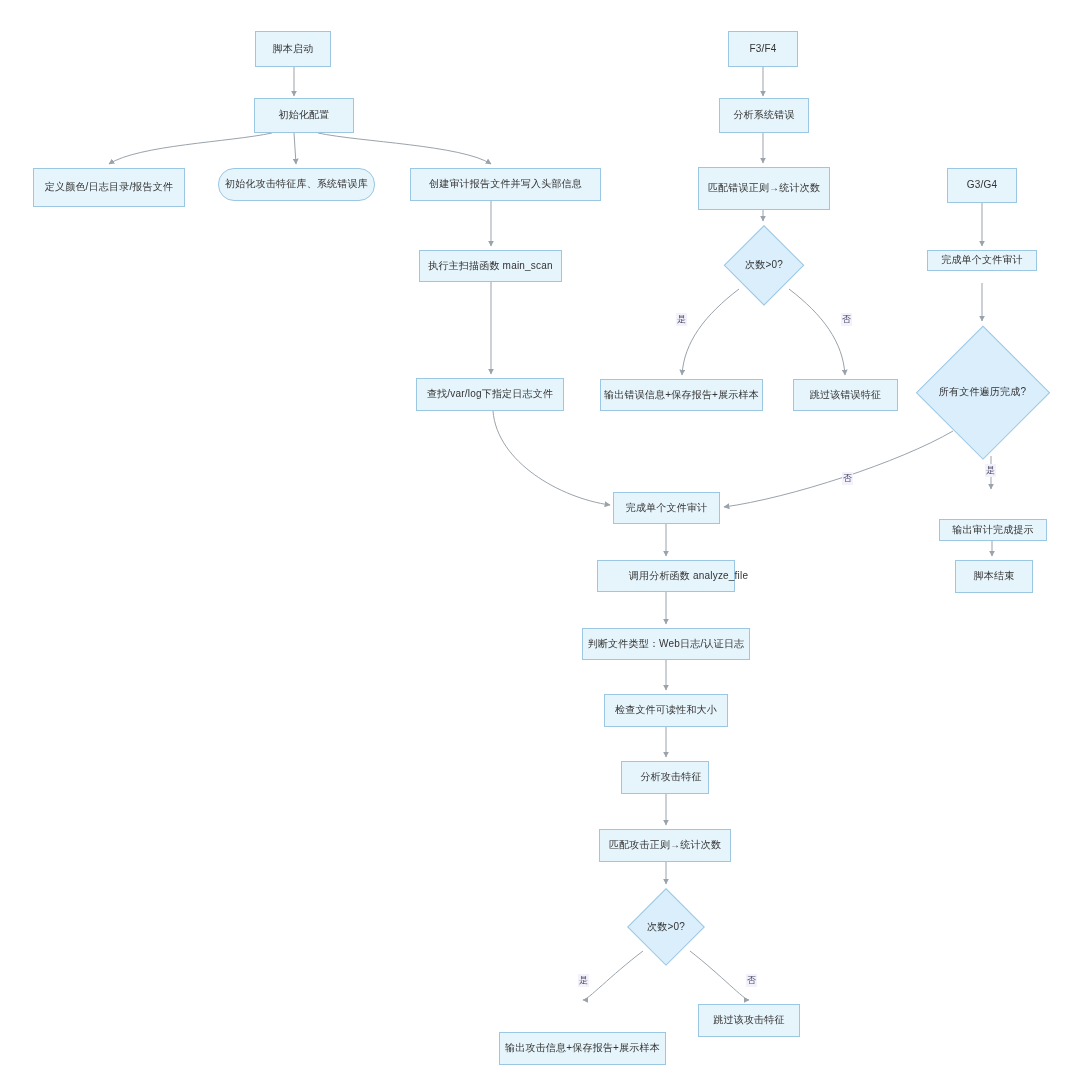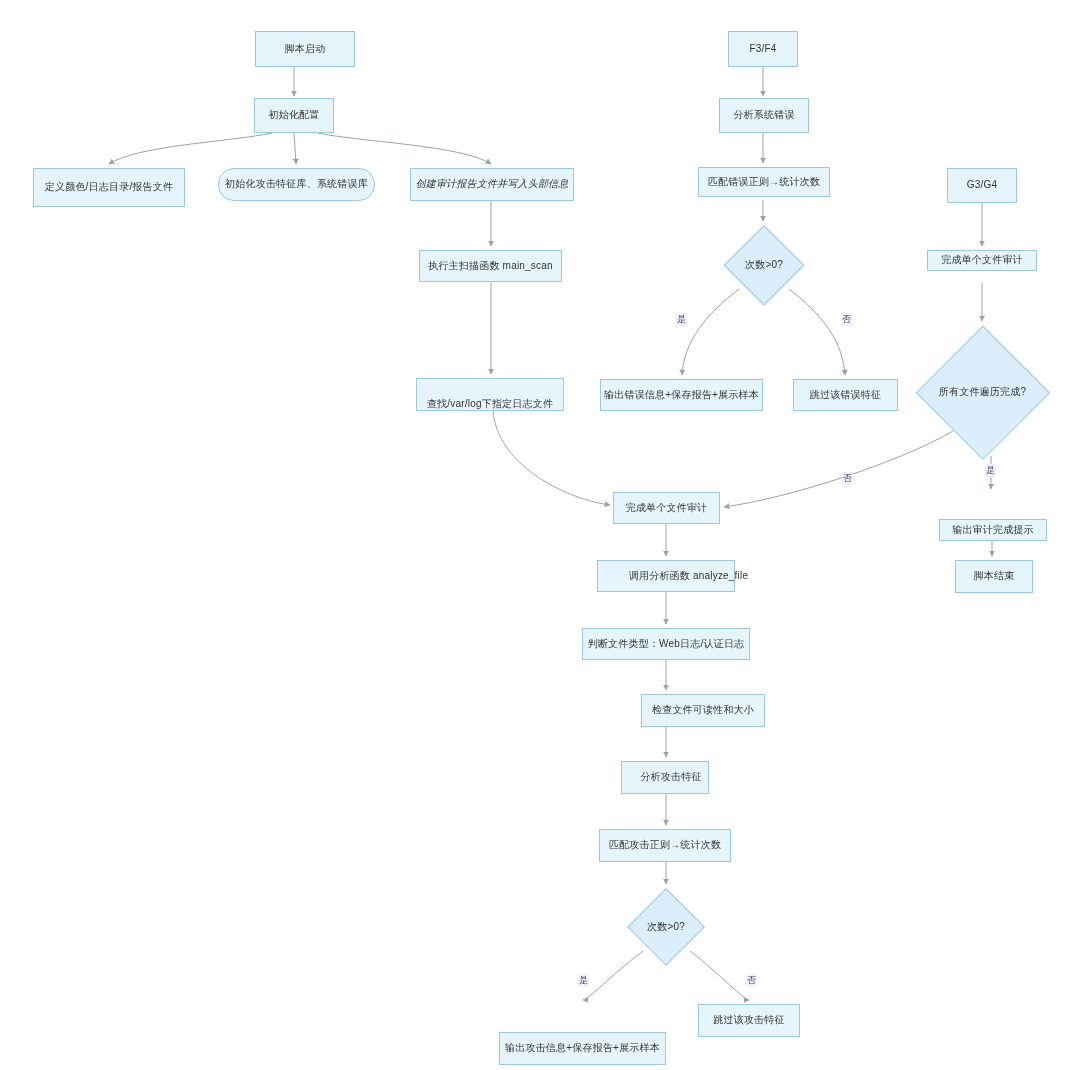--- a/index.html
+++ b/index.html
@@ -110,48 +110,48 @@
         <path d="M666,660 L666,690" class="edge-path" marker-end="url(#arrow)"></path>
         <path d="M666,727 L666,757" class="edge-path" marker-end="url(#arrow)"></path>
         <path d="M666,794 L666,825" class="edge-path" marker-end="url(#arrow)"></path>
         <path d="M666,862 L666,884" class="edge-path" marker-end="url(#arrow)"></path>
         <path d="M643,951 C610,976 588,1000 583,1000" class="edge-path" marker-end="url(#arrow)"></path>
         <path d="M690,951 C722,976 744,1000 749,1000" class="edge-path" marker-end="url(#arrow)"></path>
       </g>
   </svg>
 
   <div id="node-layer">
-      <div class="node" style="left: 255px; top: 31px; width: 100px; height: 36px;">
+      <div class="node" style="left: 255px; top: 31px; width: 76px; height: 36px;">
         <span>脚本启动</span>
       </div>
-      <div class="node" style="left: 254px; top: 98px; width: 80px; height: 35px;">
+      <div class="node" style="left: 254px; top: 98px; width: 100px; height: 35px;">
         <span>初始化配置</span>
       </div>
       <div class="node" style="left: 33px; top: 168px; width: 152px; height: 39px;">
         <span>定义颜色/日志目录/报告文件</span>
       </div>
       <div class="node" style="left: 218px; top: 168px; width: 157px; height: 33px; border-radius: 16px;">
         <span>初始化攻击特征库、系统错误库</span>
       </div>
-      <div class="node" style="left: 410px; top: 168px; width: 164px; height: 33px; font-style: italic;">
+      <div class="node" style="left: 410px; top: 168px; width: 191px; height: 33px;">
         <span>创建审计报告文件并写入头部信息</span>
       </div>
       <div class="node" style="left: 419px; top: 250px; width: 143px; height: 32px;">
         <span>执行主扫描函数 main_scan</span>
       </div>
-      <div class="node" style="left: 416px; top: 378px; width: 148px; height: 33px; align-items: flex-end;">
+      <div class="node" style="left: 416px; top: 378px; width: 148px; height: 33px;">
         <span>查找/var/log下指定日志文件</span>
       </div>
       <div class="node" style="left: 728px; top: 31px; width: 70px; height: 36px;">
         <span>F3/F4</span>
       </div>
       <div class="node" style="left: 719px; top: 98px; width: 90px; height: 35px;">
         <span>分析系统错误</span>
       </div>
-      <div class="node" style="left: 698px; top: 167px; width: 132px; height: 30px;">
+      <div class="node" style="left: 698px; top: 167px; width: 132px; height: 43px;">
         <span>匹配错误正则→统计次数</span>
       </div>
       <div class="node decision" style="left: 724px; top: 225px; width: 80px; height: 80px;">
         <div class="dia-shape"></div>
         <span class="dia-label">次数&gt;0?</span>
       </div>
       <div class="node" style="left: 600px; top: 379px; width: 163px; height: 32px;">
         <span>输出错误信息+保存报告+展示样本</span>
       </div>
       <div class="node" style="left: 793px; top: 379px; width: 105px; height: 32px;">
@@ -175,21 +175,21 @@
       </div>
       <div class="node" style="left: 613px; top: 492px; width: 107px; height: 32px;">
         <span>完成单个文件审计</span>
       </div>
       <div class="node" style="left: 597px; top: 560px; width: 138px; height: 32px; padding-left: 45px;">
         <span>调用分析函数 analyze_file</span>
       </div>
       <div class="node" style="left: 582px; top: 628px; width: 168px; height: 32px;">
         <span>判断文件类型：Web日志/认证日志</span>
       </div>
-      <div class="node" style="left: 604px; top: 694px; width: 124px; height: 33px; margin-left: 37px;">
+      <div class="node" style="left: 604px; top: 694px; width: 124px; height: 33px;">
         <span>检查文件可读性和大小</span>
       </div>
       <div class="node" style="left: 621px; top: 761px; width: 88px; height: 33px; padding-left: 12px;">
         <span>分析攻击特征</span>
       </div>
       <div class="node" style="left: 599px; top: 829px; width: 132px; height: 33px;">
         <span>匹配攻击正则→统计次数</span>
       </div>
       <div class="node decision" style="left: 627px; top: 888px; width: 78px; height: 78px;">
         <div class="dia-shape"></div>

